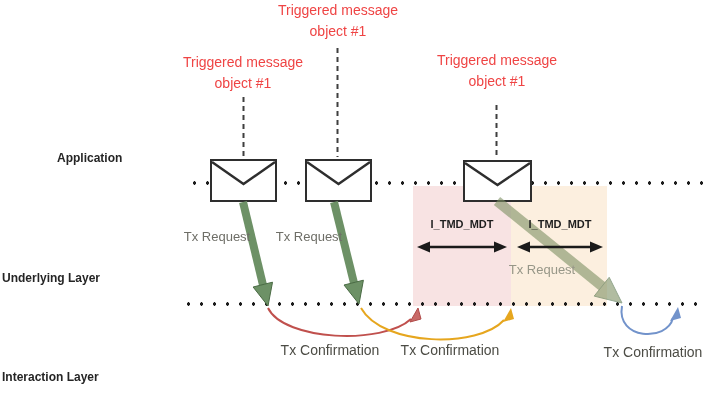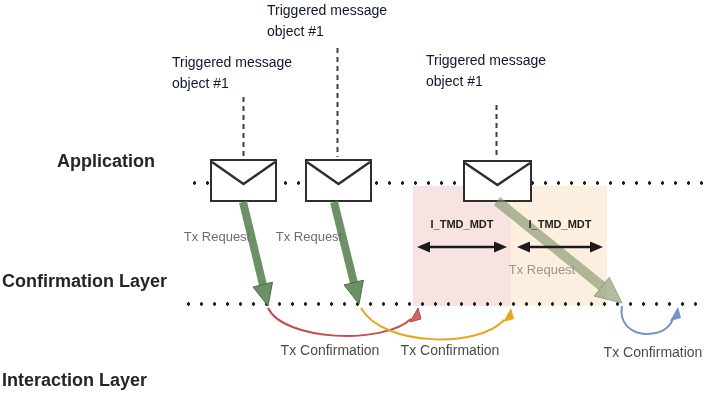--- a/index.html
+++ b/index.html
@@ -22,24 +22,24 @@
   .env {
     position:absolute; box-sizing:border-box; width:67px; height:43px;
     background:#ffffff; border:2px solid #2e2e2e; z-index:3;
   }
   .env svg { display:block; width:100%; height:100%; }
 
   .overlay { position:absolute; left:0; top:0; z-index:4; pointer-events:none; }
 
   .lbl { position:absolute; z-index:5; white-space:nowrap; }
   .trig {
-    width:142px; text-align:left; font-size:14px; line-height:21px;
-    color:#0f172a; transform:translateX(-50%); white-space:normal;
+    width:142px; text-align:center; font-size:14px; line-height:21px;
+    color:#ef4444; transform:translateX(-50%); white-space:normal;
   }
-  .layer { font-size:18px; font-weight:bold; color:#252525; }
+  .layer { font-size:12px; font-weight:bold; color:#252525; }
   .req  { font-size:13px; color:#6e6e67; transform:translateX(-50%); }
   .req.faded { color:#979788; }
   .conf { font-size:14px; color:#4c4c45; transform:translateX(-50%); }
   .tmd  { font-size:11px; font-weight:bold; color:#1e1e1e; transform:translateX(-50%); }
 </style>
 </head>
 <body>
 
 <div class="stage">
 
@@ -111,21 +111,21 @@
       <path d="M 622,306 C 616,340 667,342 673,318" fill="none" stroke="#7293cb" stroke-width="2"></path>
       <polygon points="678,307 670,321 681,318" fill="#7293cb"></polygon>
     </g>
   </svg>
 
   <div class="lbl trig" style="left:243px; top:52px;">Triggered message object #1</div>
   <div class="lbl trig" style="left:338px; top:0px;">Triggered message object #1</div>
   <div class="lbl trig" style="left:497px; top:50px;">Triggered message object #1</div>
 
   <div class="lbl layer" style="left:57px; top:151px;">Application</div>
-  <div class="lbl layer" style="left:2px;  top:271px;">Confirmation Layer</div>
+  <div class="lbl layer" style="left:2px;  top:271px;">Underlying Layer</div>
   <div class="lbl layer" style="left:2px;  top:370px;">Interaction Layer</div>
 
   <div class="lbl req" style="left:217px; top:229px;">Tx Request</div>
   <div class="lbl req" style="left:309px; top:229px;">Tx Request</div>
   <div class="lbl req faded" style="left:542px; top:262px;">Tx Request</div>
 
   <div class="lbl tmd" style="left:462px; top:218px;">I_TMD_MDT</div>
   <div class="lbl tmd" style="left:560px; top:218px;">I_TMD_MDT</div>
 
   <div class="lbl conf" style="left:330px; top:342px;">Tx Confirmation</div>

